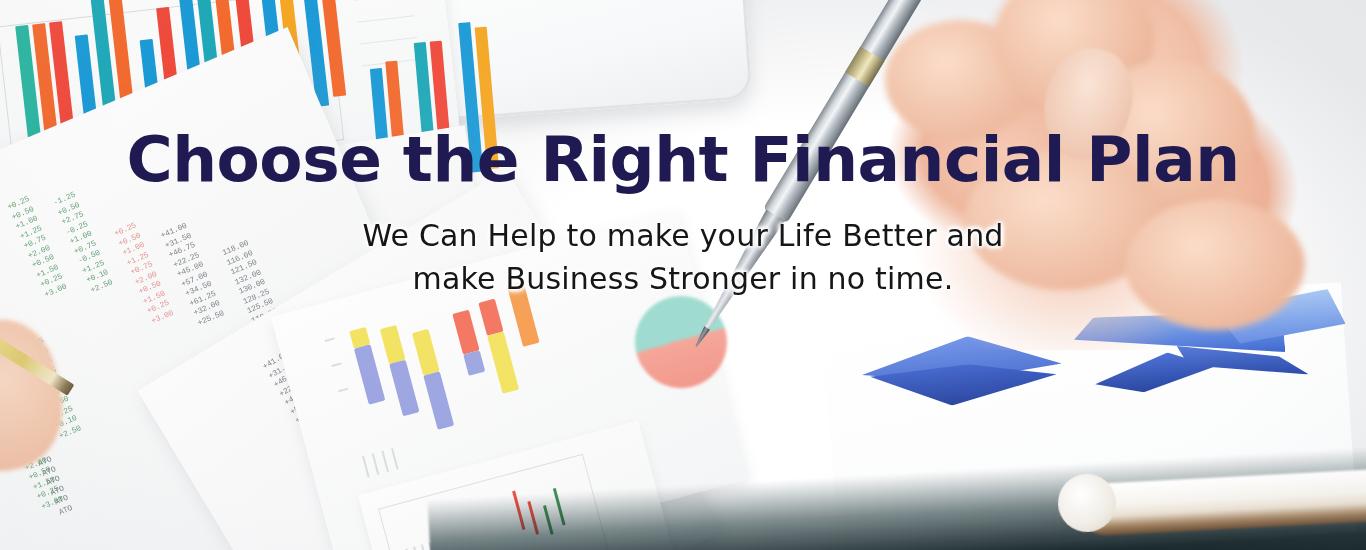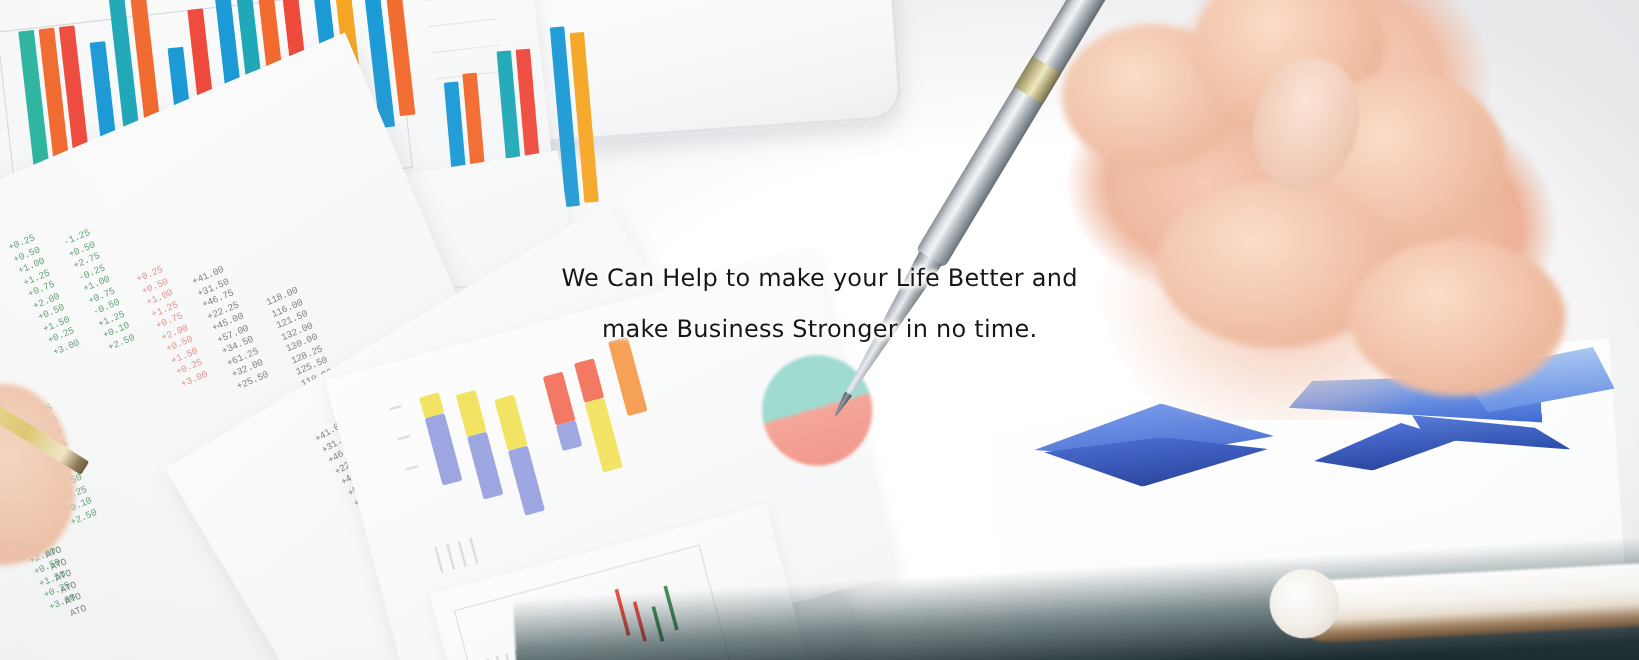--- a/index.html
+++ b/index.html
@@ -243,21 +243,21 @@
     line-height:1;
     letter-spacing:-0.5px;
     color:#1f1b52;
     white-space:nowrap;
   }
   .subline{
     position:absolute;left:0;right:0;
     text-align:center;
     font-family:"DejaVu Sans",sans-serif;
     font-weight:400;
-    font-size:20px;
+    font-size:30px;
     line-height:1;
     letter-spacing:.2px;
     color:#161616;
     text-shadow:
       0 0 6px #ffffff, 0 0 6px #ffffff, 0 0 10px #ffffff,
       1px 0 4px #ffffff, -1px 0 4px #ffffff,
       0 1px 4px #ffffff, 0 -1px 4px #ffffff;
     white-space:nowrap;
   }
   .subline.l1{top:221px;}
@@ -501,17 +501,18 @@
     </div>
 
     <div class="desk-dark"></div>
     <div class="desk-roll"></div>
     <div class="desk-cap"></div>
 
     <div class="vignette"></div>
   </div>
 
   <div class="text-layer">
+    <div class="headline">Choose the Right Financial Plan</div>
     <div class="subline l1">We Can Help to make your Life Better and</div>
     <div class="subline l2">make Business Stronger in no time.</div>
   </div>
 
 </div>
 
 </body></html>

